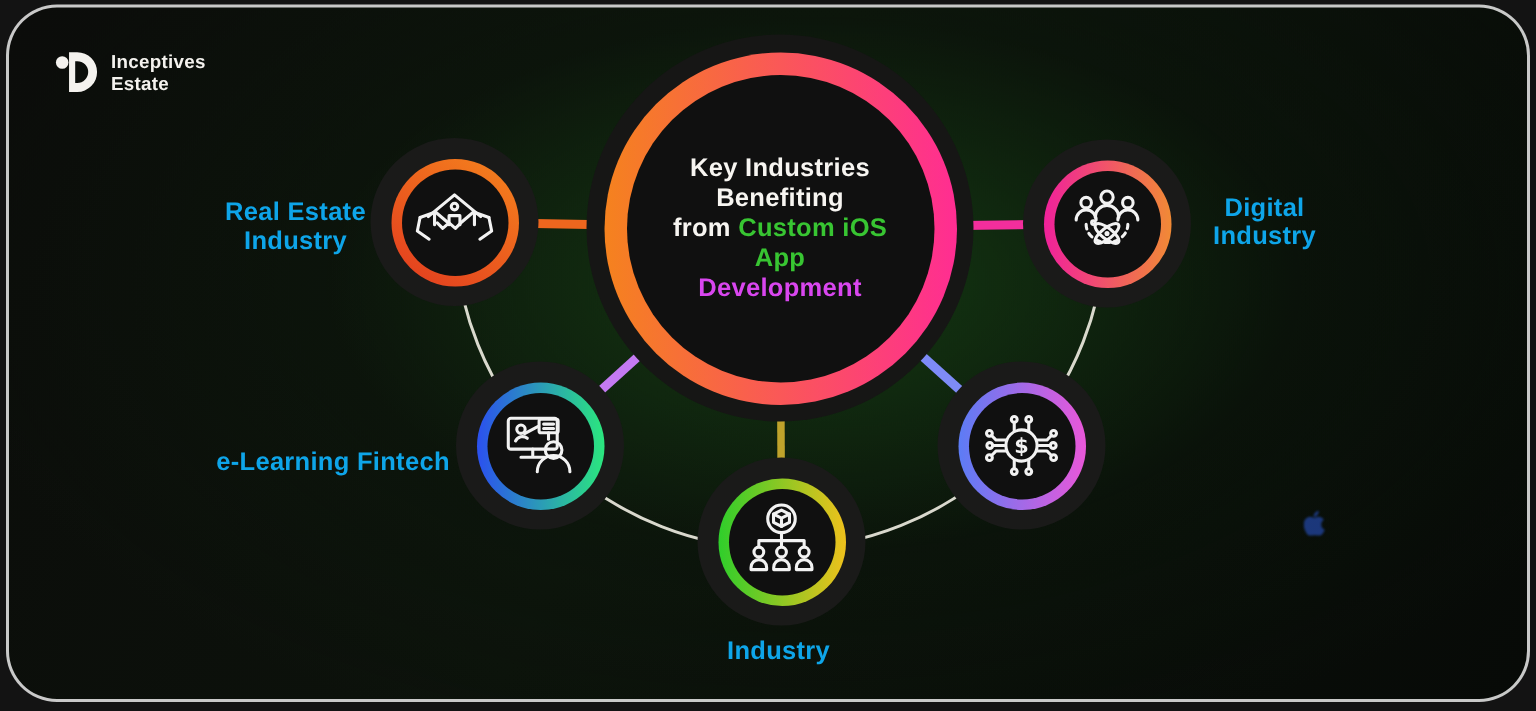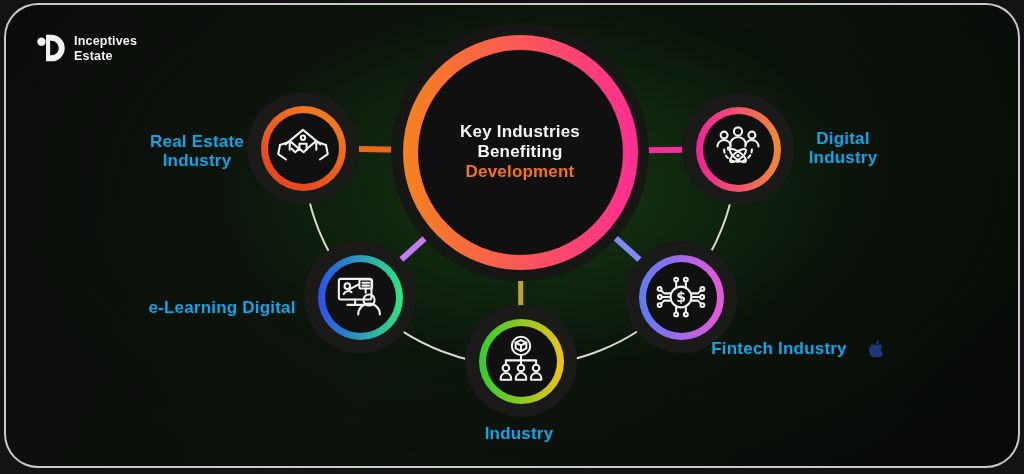--- a/index.html
+++ b/index.html
@@ -67,21 +67,22 @@
     <line x1="520" y1="152" x2="360" y2="297" stroke-width="6" stroke="#C47AF2"></line>
     <line x1="520" y1="152" x2="681" y2="297" stroke-width="6" stroke="#7E8BF7"></line>
     <line x1="520" y1="152" x2="521" y2="361" stroke-width="5" stroke="#BFA32B"></line>
   </svg>
 
   <div class="node center" style="left:520px;top:152px;">
     <div class="ring" style="background: linear-gradient(90deg, rgb(245, 130, 30), rgb(255, 45, 146));">
       <div class="inner">
         <div class="center-title">
           <div>Key Industries Benefiting</div>
-          <div style="color: #f97316;">Development</div>
+          <div><span>from</span> <span style="color: rgb(56, 197, 50);">Custom iOS App</span></div>
+          <div style="color: #d946ef;">Development</div>
         </div>
       </div>
     </div>
   </div>
 
   <div class="node sat" style="left:303px;top:148px;">
     <div class="ring" style="background: linear-gradient(35deg, rgb(226, 58, 31), rgb(245, 132, 29));">
       <div class="inner">
         <svg width="58" height="58" viewBox="0 0 48 48" fill="none" stroke="#F2F2F2" stroke-width="1.7" stroke-linecap="round" stroke-linejoin="round">
           <path d="M9.5 21 L24 9 L38.5 21"></path>
@@ -189,24 +190,21 @@
 
   <div class="label" style="left:197px;top:151px;">
     <span>Real Estate</span>
     <span>Industry</span>
   </div>
   <div class="label" style="left:843px;top:148px;">
     <span>Digital</span>
     <span>Industry</span>
   </div>
   <div class="label" style="left:222px;top:308px;">
-    <span>e-Learning Digital</span>
-  </div>
-  <div class="label" style="left:779px;top:349px;">
-    <span>Fintech Industry</span>
+    <span>e-Learning Fintech</span>
   </div>
   <div class="label" style="left:519px;top:434px;">
     <span>Industry</span>
   </div>
 
   <div class="logo">
     <svg width="31" height="33" viewBox="0 0 34 36">
       <circle cx="6" cy="10.5" r="4.6" fill="#F4F2EE"></circle>
       <path fill-rule="evenodd" fill="#F4F2EE" d="M11 3 H17 A14.5 14.5 0 0 1 17 32 H11 Z  M15.5 9.5 H17 A8 8 0 0 1 17 25.5 H15.5 Z"></path>
     </svg>

